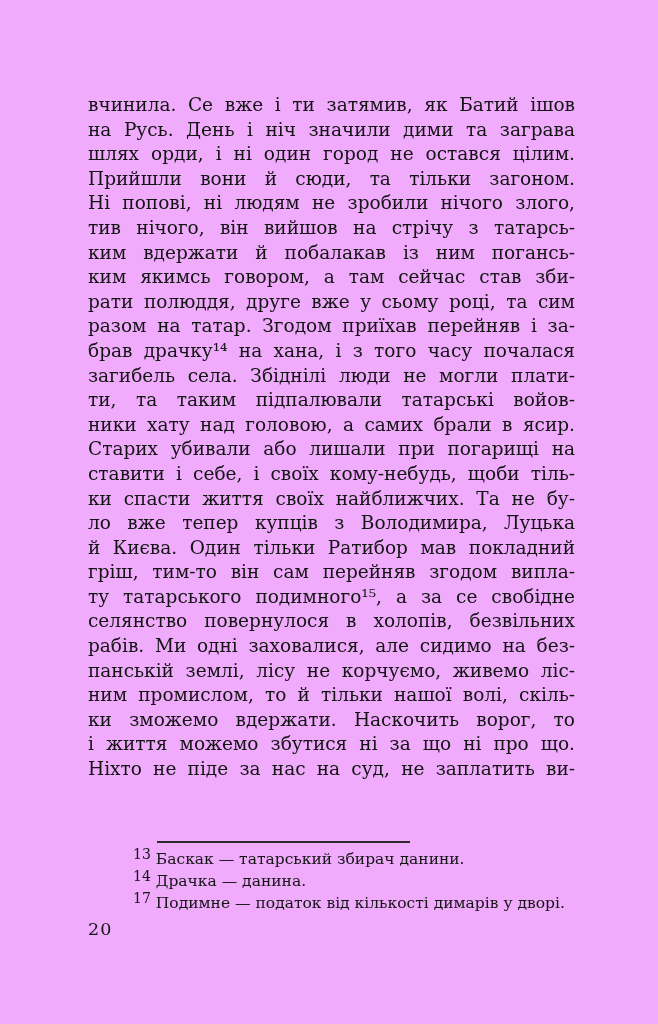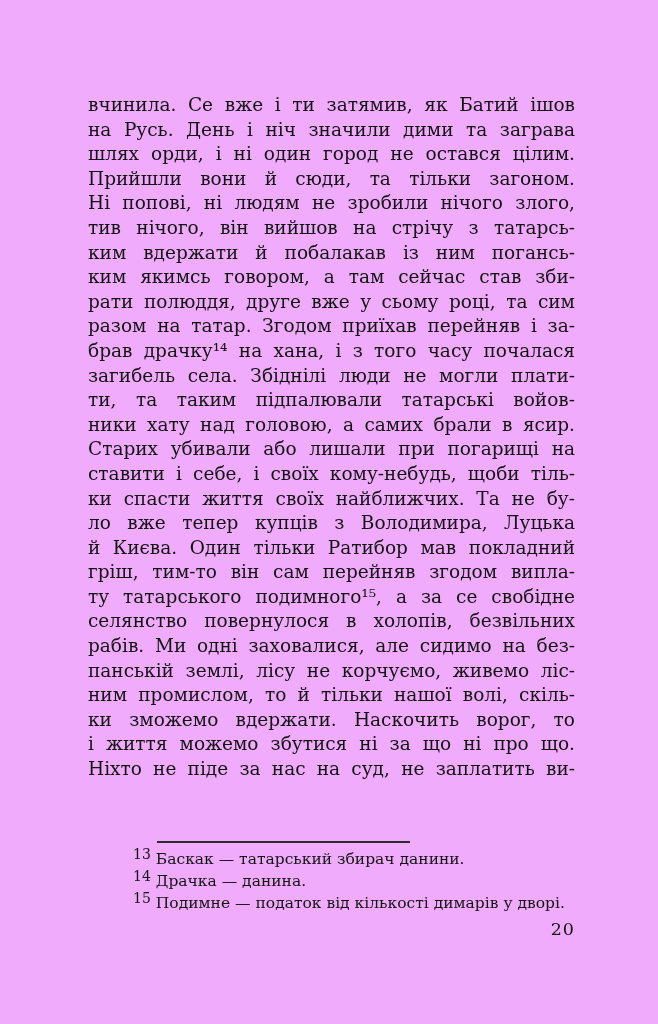--- a/index.html
+++ b/index.html
@@ -60,21 +60,21 @@
     font-size: 14px;
     line-height: 0;
     vertical-align: 5px;
     margin-right: 5px;
   }
   .page-number {
     position: absolute;
     left: 88px;
     top: 919px;
     width: 487px;
-    text-align: right;
+    text-align: left;
     font-size: 17.5px;
     letter-spacing: 1px;
     color: #141414;
   }
 </style>
 </head>
 <body>
 
 <div class="page">
 
@@ -112,19 +112,19 @@
   <div class="footnote-rule"></div>
 
   <div class="footnotes">
     <div class="footnote">
       <sup>13</sup><span>Баскак — татарський збирач данини.</span>
     </div>
     <div class="footnote">
       <sup>14</sup><span>Драчка — данина.</span>
     </div>
     <div class="footnote">
-      <sup>15</sup><span>Подимне — податок від кількості димарів у дворі.</span>
+      <sup>17</sup><span>Подимне — податок від кількості димарів у дворі.</span>
     </div>
   </div>
 
   <div class="page-number">20</div>
 
 </div>
 
 </body></html>

